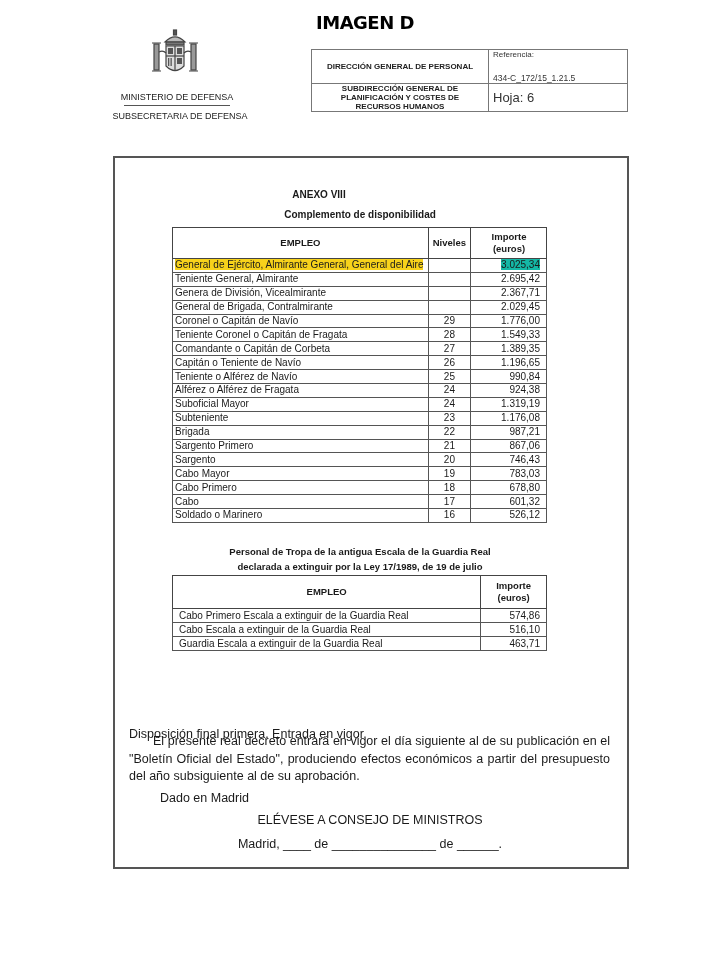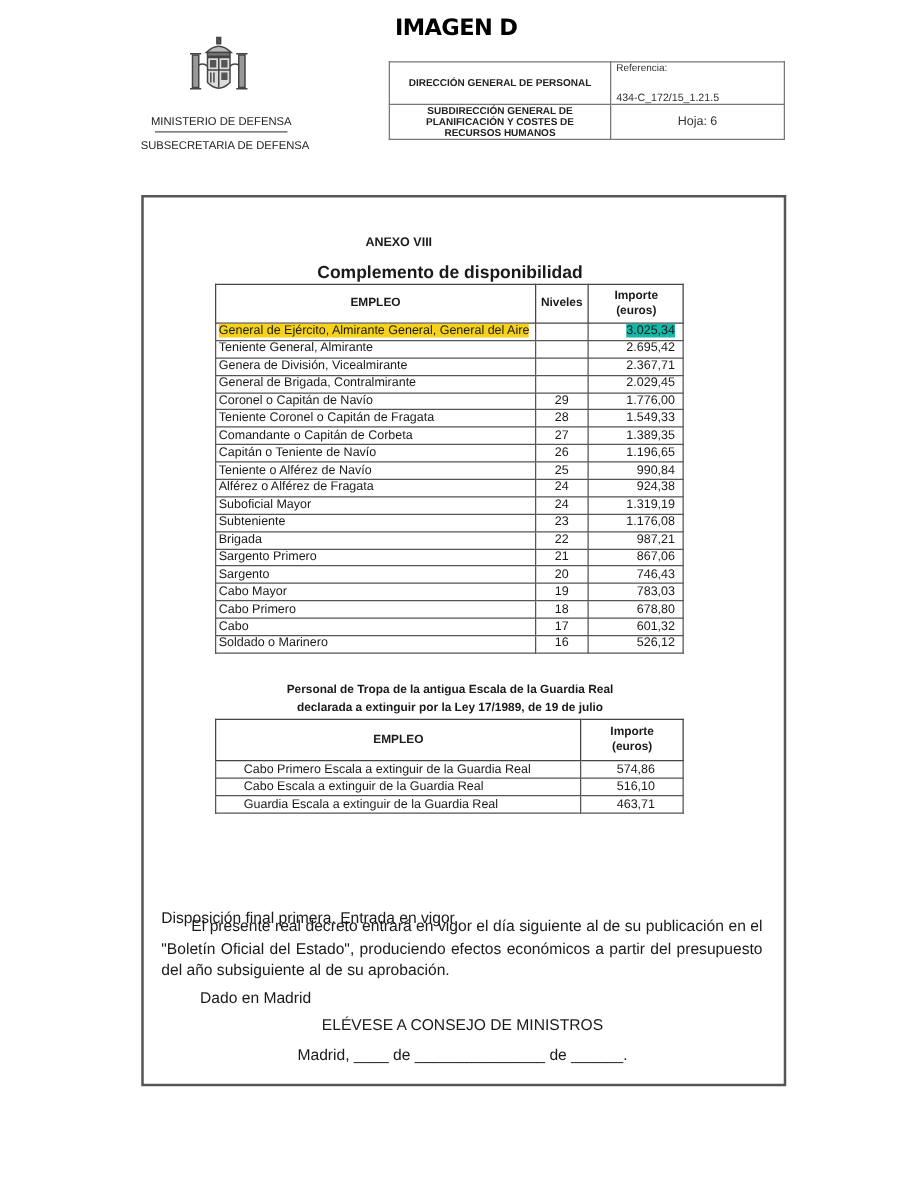--- a/index.html
+++ b/index.html
@@ -21,35 +21,35 @@
   table.header-box td { border: 1px solid #777; padding: 0 4px; vertical-align: middle; }
   .hb-left { width: 168px; text-align: center; font-weight: bold; color: #222; line-height: 9px; }
   .hb-right { color: #333; }
 
   .frame { position: absolute; left: 113px; top: 156px; width: 512px; height: 709px;
            border: 2px solid #555; box-sizing: content-box; }
 
   .annex-title { position: absolute; left: 0; width: 638px; top: 189px; text-align: center;
                  font-weight: bold; font-size: 10px; }
   .annex-sub { position: absolute; left: 0; width: 720px; top: 209px; text-align: center;
-               font-weight: bold; font-size: 14px; }
+               font-weight: bold; font-size: 10px; }
 
   table.t1 { position: absolute; left: 172px; top: 227px; width: 375px; border-collapse: collapse;
              font-size: 10px; }
   table.t1 th { border: 1px solid #444; font-weight: bold; font-size: 9.5px; height: 28px; line-height: 12px; }
   table.t1 td { border: 1px solid #555; height: 12.9px; padding: 0 2px; line-height: 12px; white-space: nowrap; }
   table.t1 .c-emp { width: 259px; }
   table.t1 .c-niv { width: 59px; text-align: center; }
   table.t1 .c-imp { width: 57px; text-align: right; padding-right: 6px; }
 
   .t2-title { position: absolute; left: 0; width: 720px; top: 544px; text-align: center;
               font-weight: bold; font-size: 9.5px; line-height: 15px; }
   table.t2 { position: absolute; left: 172px; top: 575px; width: 375px; border-collapse: collapse; font-size: 10px; }
   table.t2 th { border: 1px solid #444; font-weight: bold; font-size: 9.5px; height: 30px; line-height: 12px; }
-  table.t2 td { border: 1px solid #555; height: 13px; line-height: 12px; padding: 0 22px; white-space: nowrap; }
+  table.t2 td { border: 1px solid #555; height: 13px; line-height: 12px; padding: 0 6px; white-space: nowrap; }
   table.t2 .c-emp { width: 305px; }
   table.t2 .c-imp { width: 56px; text-align: right; }
 
   .disp { position: absolute; left: 129px; top: 710px; font-size: 12.5px; margin-top: 17px; }
   .para { position: absolute; left: 129px; top: 733px; width: 481px; font-size: 12.5px; line-height: 17.5px;
           text-align: justify; text-indent: 24px; }
   .dado { position: absolute; left: 160px; top: 791px; font-size: 12.5px; }
   .elevese { position: absolute; left: 0; width: 740px; top: 813px; text-align: center; font-size: 12.5px; }
   .madrid { position: absolute; left: 0; width: 740px; top: 837px; text-align: center; font-size: 12.5px; }
 </style>
@@ -92,21 +92,21 @@
       <div>Referencia:</div>
       <div style="font-size:8.5px;margin-top:14px">434-C_172/15_1.21.5</div>
     </td>
   </tr>
   <tr>
     <td class="hb-left">
       <div>SUBDIRECCIÓN GENERAL DE</div>
       <div>PLANIFICACIÓN Y COSTES DE</div>
       <div>RECURSOS HUMANOS</div>
     </td>
-    <td class="hb-right" style="text-align:center;font-size:10px">Hoja: 6</td>
+    <td class="hb-right" style="text-align:left;font-size:13px">Hoja: 6</td>
   </tr>
 </tbody>
   </table>
 
 <div class="frame"></div>
 
 <div class="annex-title">ANEXO VIII</div>
 <div class="annex-sub">Complemento de disponibilidad</div>
 
 <table class="t1">

